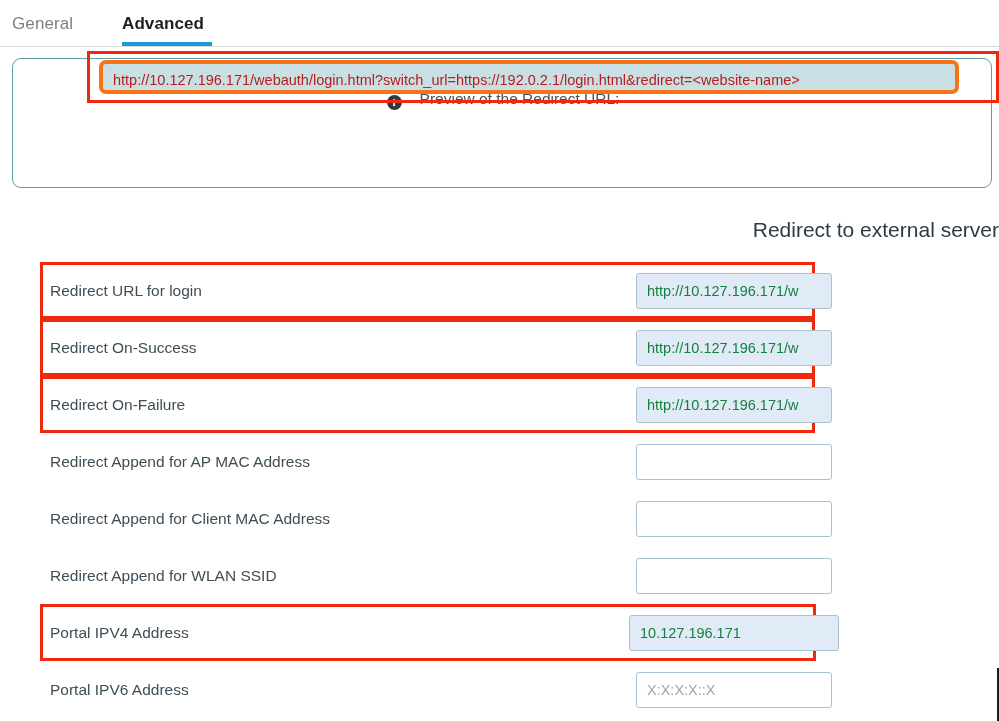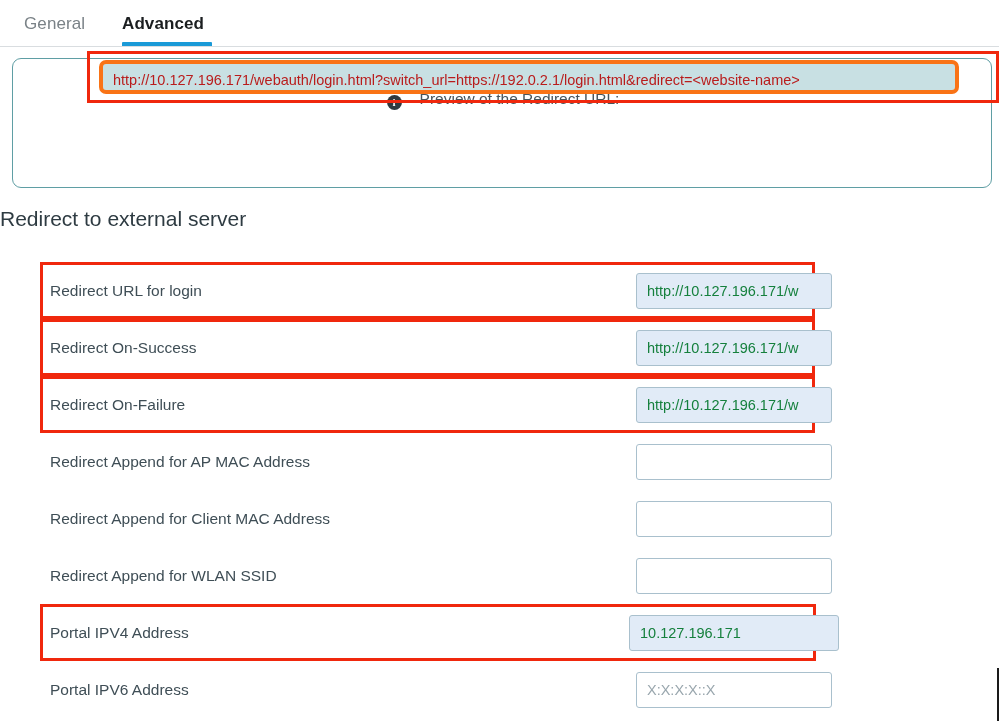--- a/index.html
+++ b/index.html
@@ -36,21 +36,20 @@
     top: 14px;
     font-size: 17px;
     letter-spacing: .1px;
     cursor: pointer;
     user-select: none;
   }
   .tab-general {
     left: 12px;
     color: #7a8287;
     font-weight: 400;
-    margin-left: 12px;
   }
   .tab-advanced {
     left: 122px;
     color: #1b1e20;
     font-weight: 700;
   }
   .tab-underline {
     position: absolute;
     left: 122px;
     top: 42px;
@@ -121,23 +120,23 @@
     color: #b91c1c;
     padding: 0 10px;
     line-height: 32px;
     white-space: nowrap;
     overflow: hidden;
   }
 
   
   .section-title {
     position: absolute;
-    left: 0; top: 207px;
-    width: 999px;
-    text-align: left;
+    left: 0; top: 218px;
+    width: 999px;
+    text-align: right;
     font-size: 21px;
     color: #2e3b42;
     font-weight: 400;
   }
 
   
   .form {
     position: absolute;
     left: 0; top: 262px;
     width: 999px;

